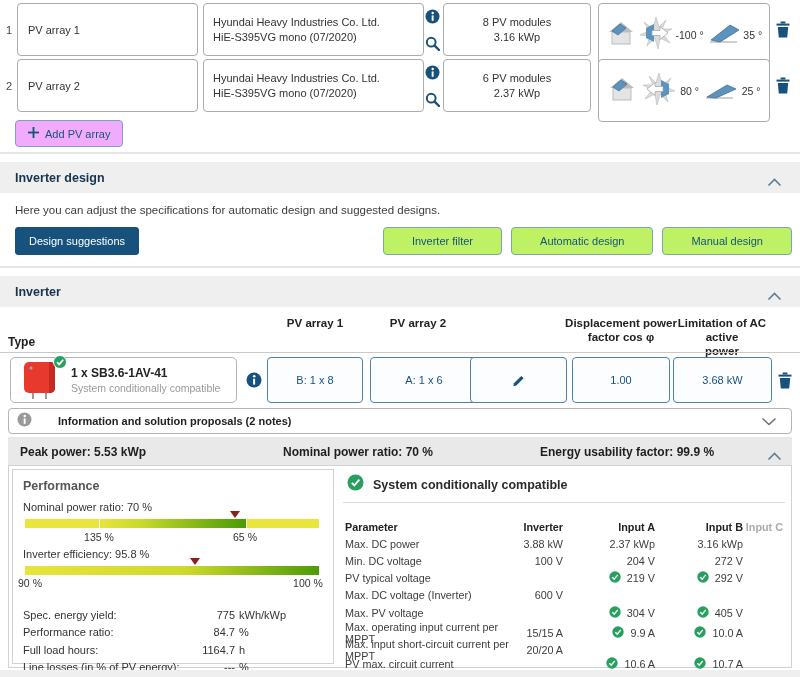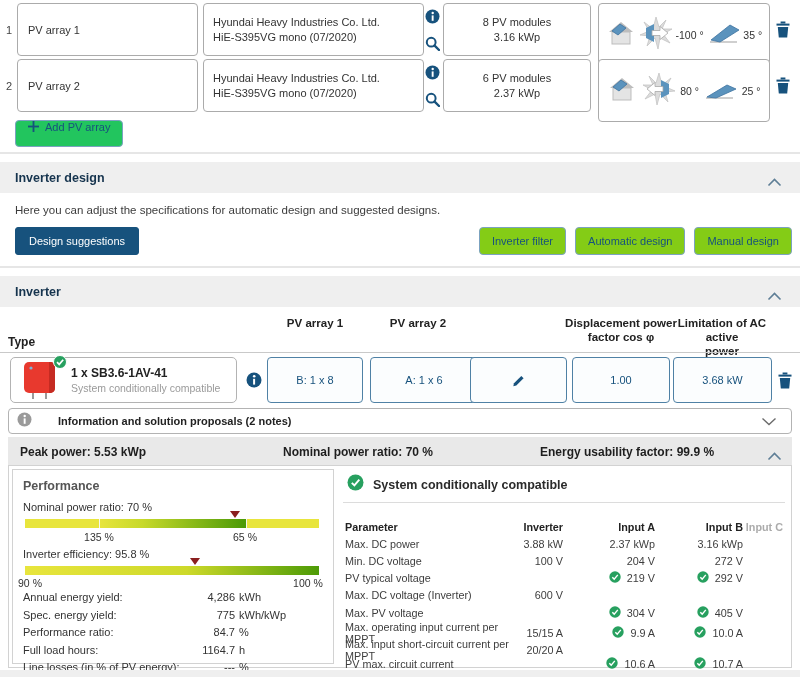--- a/index.html
+++ b/index.html
@@ -15,36 +15,36 @@
   .pbox { left:203px; width:221px; height:53px; padding:11px 0 0 9px; }
   .pline { font-size:11px; color:#333; line-height:15px; }
   .icol { position:absolute; left:425px; top:6px; width:16px; }
   .iico { display:block; margin-bottom:8px; cursor:pointer; }
   .mbox { left:443px; width:148px; height:53px; text-align:center; padding-top:11px; }
   .mbox div { font-size:11px; color:#333; line-height:15px; }
   .obox { left:598px; width:172px; height:63px; display:flex; align-items:center; justify-content:space-evenly; padding:0 4px; }
   .deg { font-size:10.5px; color:#333; white-space:nowrap; }
   .trash { position:absolute; left:776px; top:18px; cursor:pointer; }
 
-  .addbtn { position:absolute; left:15px; top:120px; height:27px; padding:0 12px; background:#22c55e;
+  .addbtn { position:absolute; left:15px; top:120px; height:27px; padding:0 12px; background:#f0abfc;
             border:1px solid #7ba2c0; border-radius:4px; color:#17527d; font-size:11px;
-            font-family:"Liberation Sans", sans-serif; display:flex; align-items:flex-start; gap:6px; cursor:pointer; }
+            font-family:"Liberation Sans", sans-serif; display:flex; align-items:center; gap:6px; cursor:pointer; }
 
   .divider { position:absolute; left:0; width:800px; height:2px; background:#e6e6e6; }
 
   
   .secbar { position:absolute; left:0; width:800px; height:31px; background:#efefef; cursor:pointer; }
   .sectitle { position:absolute; left:15px; top:9px; font-size:12.5px; font-weight:bold; color:#16344e; }
   .chev { position:absolute; right:18px; top:11px; }
   .desc { position:absolute; left:15px; top:204px; font-size:11.5px; color:#3c3c3c; }
   .primarybtn { position:absolute; left:15px; top:227px; height:28px; padding:0 13px; background:#17527d;
             border:1px solid #17527d; border-radius:3px; color:#fff; font-size:11px;
             font-family:"Liberation Sans", sans-serif; cursor:pointer; }
   .btnrow { position:absolute; right:8px; top:227px; display:flex; gap:9px; }
-  .secbtn { height:28px; padding:0 12px; background:#84cc16; border:1px solid #7ba2c0; border-radius:4px;
+  .secbtn { height:28px; padding:0 28px; background:#bef264; border:1px solid #7ba2c0; border-radius:4px;
             color:#17527d; font-size:11px; font-family:"Liberation Sans", sans-serif; cursor:pointer; }
 
   
   .typelabel { position:absolute; left:8px; top:335px; font-size:12px; font-weight:bold; color:#222; }
   .colhead { position:absolute; top:316px; text-align:center; }
   .ch1 { font-size:11.5px; font-weight:bold; color:#222; line-height:14px; }
   .ch2 { font-size:11.5px; font-weight:bold; line-height:18px;margin-top:42px; }
   .green { color:#2fa86c; }
   .hline { position:absolute; left:0; top:352px; width:800px; height:1px; background:#c9c9c9; }
 
@@ -371,25 +371,20 @@
       </div>
       <span class="gticklabel" style="left:61px;top:61px">135 %</span>
       <span class="gticklabel" style="left:207px;top:61px">65 %</span>
 
       <div class="plabel" style="top:78px">Inverter efficiency: 95.8 %</div>
       <span class="gmarker" style="left:177px;top:88px"></span>
       <div class="gbar gbar2" style="top:96px"></div>
       <span class="gticklabel" style="left:-8px;top:107px">90 %</span>
       <span class="gticklabel" style="left:270px;top:107px">100 %</span>
 
-      <div class="srow" style="top:121px">
-        <span class="slabel">Annual energy yield:</span>
-        <span class="snum">4,286</span>
-        <span class="sunit">kWh</span>
-      </div>
       <div class="srow" style="top:138.5px">
         <span class="slabel">Spec. energy yield:</span>
         <span class="snum">775</span>
         <span class="sunit">kWh/kWp</span>
       </div>
       <div class="srow" style="top:156px">
         <span class="slabel">Performance ratio:</span>
         <span class="snum">84.7</span>
         <span class="sunit">%</span>
       </div>

